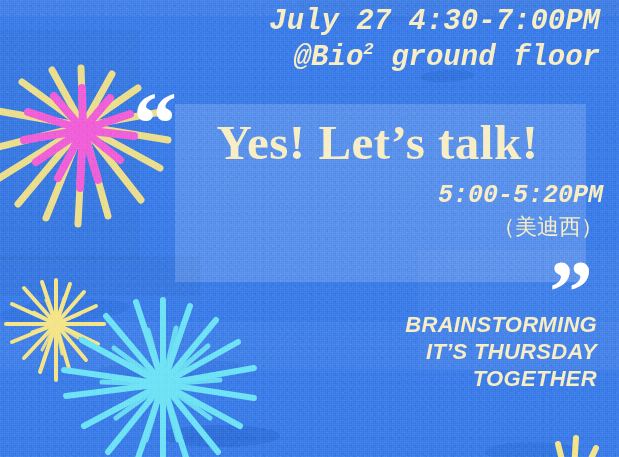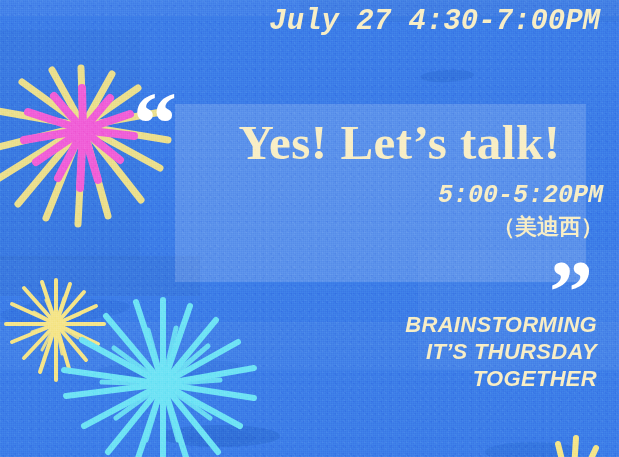--- a/index.html
+++ b/index.html
@@ -83,36 +83,35 @@
   .sup{font-size:.6em;vertical-align:super;}
 
   .headline{
     position:absolute;left:175px;top:118px;width:405px;
     text-align:center;
     color:#f8eec6;
     font-family:"Liberation Serif","DejaVu Serif",serif;
     font-weight:700;font-size:49px;line-height:1;
     letter-spacing:.5px;
     white-space:nowrap;
-    padding-left:22px;
   }
 
   .subinfo{
     position:absolute;left:16px;top:180px;width:587px;
     text-align:right;
     color:#f8eec6;
     font-family:"Liberation Mono","DejaVu Sans Mono",monospace;
     font-weight:700;font-style:italic;
     font-size:25px;line-height:1.25;
     white-space:nowrap;
   }
   .subinfo .ln{display:block;}
   .subinfo .cn{
     font-family:"DejaVu Sans","Liberation Sans",sans-serif;
-    font-style:normal;font-weight:700;font-size:22px;
+    font-style:normal;font-weight:400;font-size:22px;
     display:block;margin-top:2px;
   }
 
   .footer{
     position:absolute;left:0;top:312px;width:597px;
     text-align:right;
     color:#f8eec6;
     font-family:"Liberation Sans","DejaVu Sans",sans-serif;
     font-weight:700;font-style:italic;
     font-size:22px;line-height:1.22;
@@ -261,20 +260,21 @@
         <path d="M74 86 L22 62"></path>
         <path d="M74 86 L8 80"></path>
       </g>
     </svg>
   </div>
 
   <div class="quote-panel"></div>
 
   <div class="header">
     <span class="ln">July 27 4:30-7:00PM</span>
+    <span class="ln"><span>@Bio</span><span class="sup">2</span><span> ground floor</span></span>
   </div>
 
   <span class="qmark qopen">“</span>
   <span class="qmark qclose">”</span>
 
   <div class="headline">Yes! Let’s talk!</div>
 
   <div class="subinfo">
     <span class="ln">5:00-5:20PM</span>
     <span class="cn">（美迪西）</span>

